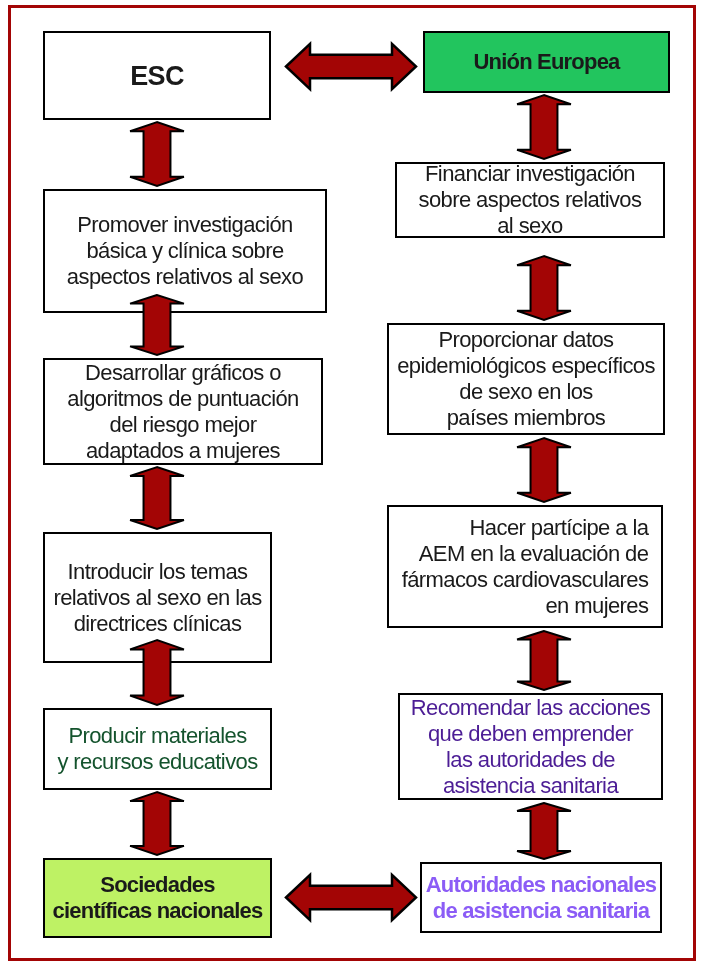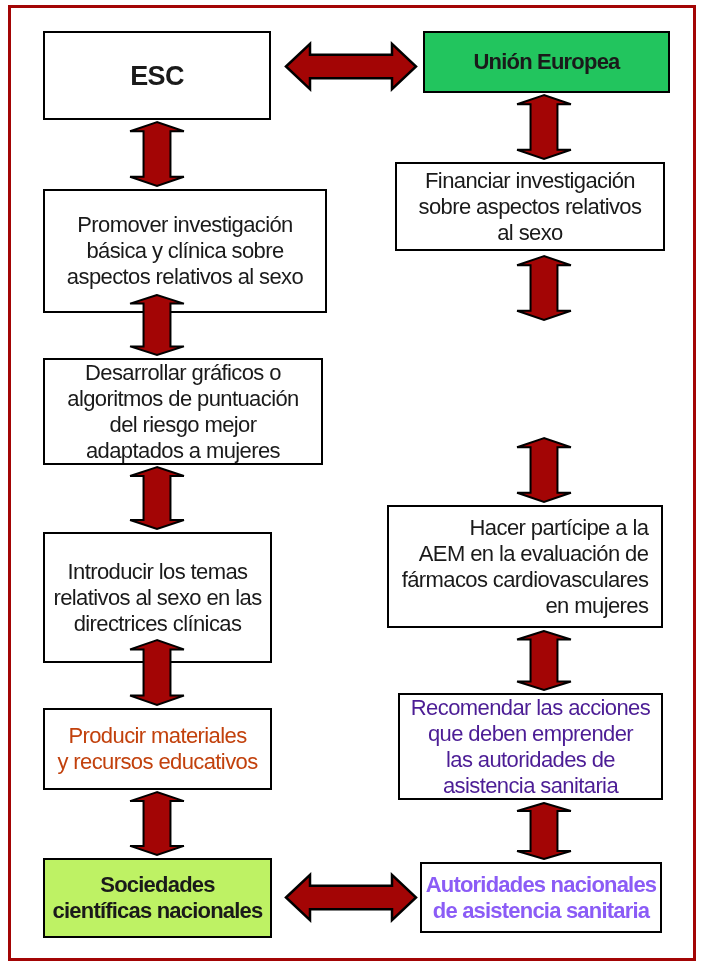--- a/index.html
+++ b/index.html
@@ -65,36 +65,42 @@
     <span class="box-text">Desarrollar gráficos o
 algoritmos de puntuación
 del riesgo mejor
 adaptados a mujeres</span>
   </div>
   <div class="box" style="left: 43px; top: 532px; width: 229px; height: 131px; border-color: rgb(0, 0, 0); background: rgb(255, 255, 255); color: rgb(26, 26, 26);">
     <span class="box-text">Introducir los temas
 relativos al sexo en las
 directrices clínicas</span>
   </div>
-  <div class="box" style="left: 43px; top: 708px; width: 229px; height: 82px; border-color: rgb(0, 0, 0); background: rgb(255, 255, 255); color: #c2410c;">
+  <div class="box" style="left: 43px; top: 708px; width: 229px; height: 82px; border-color: rgb(0, 0, 0); background: rgb(255, 255, 255); color: #14532d;">
     <span class="box-text">Producir materiales
 y recursos educativos</span>
   </div>
   <div class="box bold" style="left: 43px; top: 858px; width: 229px; height: 80px; border-color: rgb(0, 0, 0); background: #bef264; color: rgb(26, 26, 26);">
     <span class="box-text">Sociedades
 científicas nacionales</span>
   </div>
 
   <div class="box bold" style="left: 423px; top: 31px; width: 247px; height: 62px; border-color: rgb(0, 0, 0); background: #22c55e; color: rgb(26, 26, 26);">
     <span class="box-text">Unión Europea</span>
   </div>
-  <div class="box" style="left: 395px; top: 162px; width: 270px; height: 89px; border-color: rgb(0, 0, 0); background: rgb(255, 255, 255); color: rgb(26, 26, 26);">
+  <div class="box" style="left: 395px; top: 162px; width: 270px; height: 76px; border-color: rgb(0, 0, 0); background: rgb(255, 255, 255); color: rgb(26, 26, 26);">
     <span class="box-text">Financiar investigación
 sobre aspectos relativos
 al sexo</span>
+  </div>
+  <div class="box" style="left: 387px; top: 323px; width: 278px; height: 112px; border-color: rgb(0, 0, 0); background: rgb(255, 255, 255); color: rgb(26, 26, 26);">
+    <span class="box-text">Proporcionar datos
+epidemiológicos específicos
+de sexo en los
+países miembros</span>
   </div>
   <div class="box" style="left: 387px; top: 505px; width: 276px; height: 123px; border-color: rgb(0, 0, 0); background: rgb(255, 255, 255); color: rgb(26, 26, 26); text-align: right;">
     <span class="box-text">Hacer partícipe a la
 AEM en la evaluación de
 fármacos cardiovasculares
 en mujeres</span>
   </div>
   <div class="box" style="left: 398px; top: 693px; width: 265px; height: 107px; border-color: rgb(0, 0, 0); background: rgb(255, 255, 255); color: #4c1d95;">
     <span class="box-text">Recomendar las acciones
 que deben emprender

